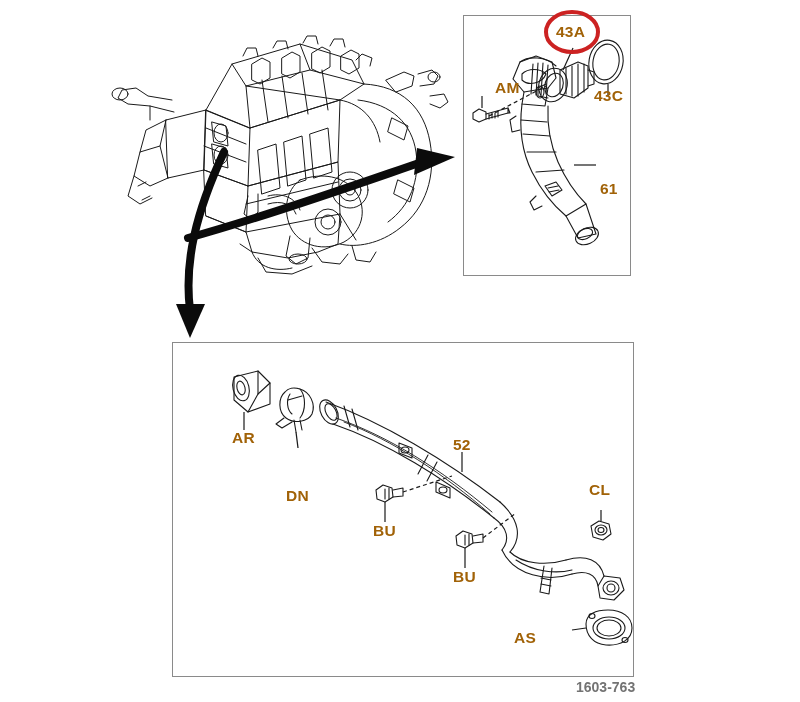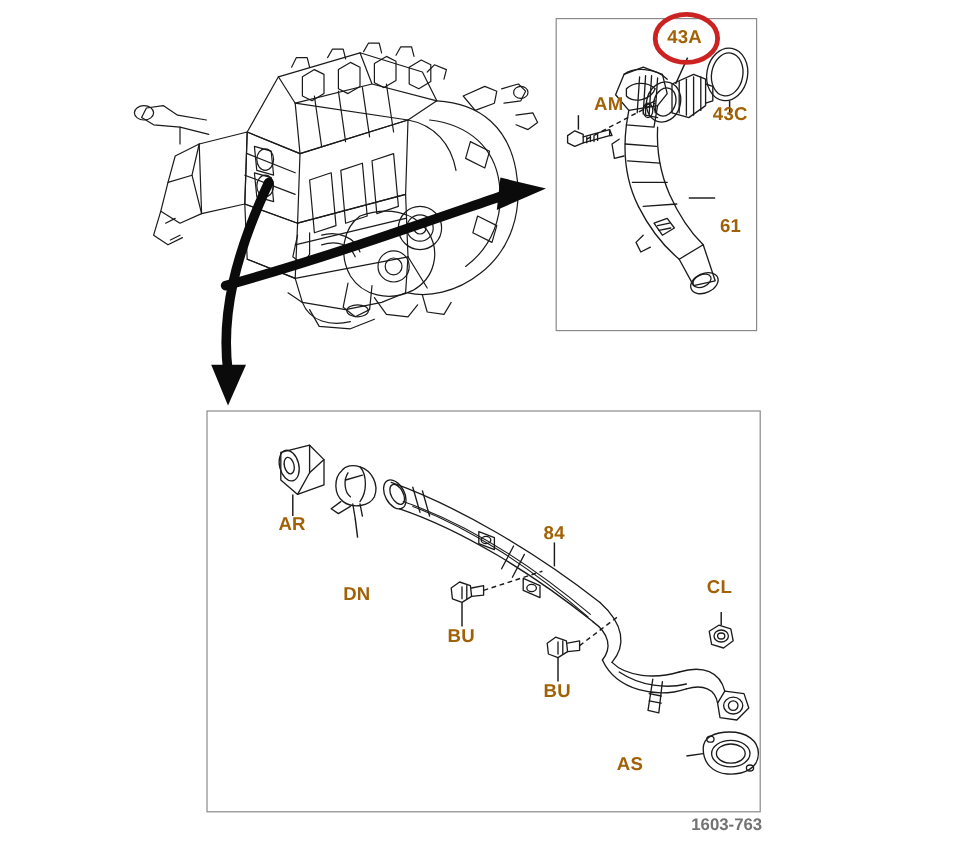--- a/index.html
+++ b/index.html
@@ -314,21 +314,21 @@
       <line x1="465" y1="548" x2="465" y2="568"></line>
       <line x1="601" y1="510" x2="601" y2="521"></line>
       <line x1="572" y1="630" x2="586" y2="628"></line>
       <path d="M403 492 L452 476" stroke-dasharray="4 3"></path>
       <path d="M483 538 L516 513" stroke-dasharray="4 3"></path>
     </g>
   </svg>
 
   <div class="lbl s16" style="left:232px;top:430px;text-align:center;">AR</div>
   <div class="lbl s16" style="left:286px;top:448px;margin-top:40px;">DN</div>
-  <div class="lbl s16" style="left:453px;top:437px;">84</div>
+  <div class="lbl s16" style="left:453px;top:437px;">52</div>
   <div class="lbl s16" style="left:373px;top:523px;">BU</div>
   <div class="lbl s16" style="left:453px;top:569px;">BU</div>
   <div class="lbl s16" style="left:589px;top:482px;">CL</div>
   <div class="lbl s16" style="left:514px;top:630px;">AS</div>
 
   <div class="footer" style="left:576px;top:679px;">1603-763</div>
 
 </div>
 
 </body></html>

